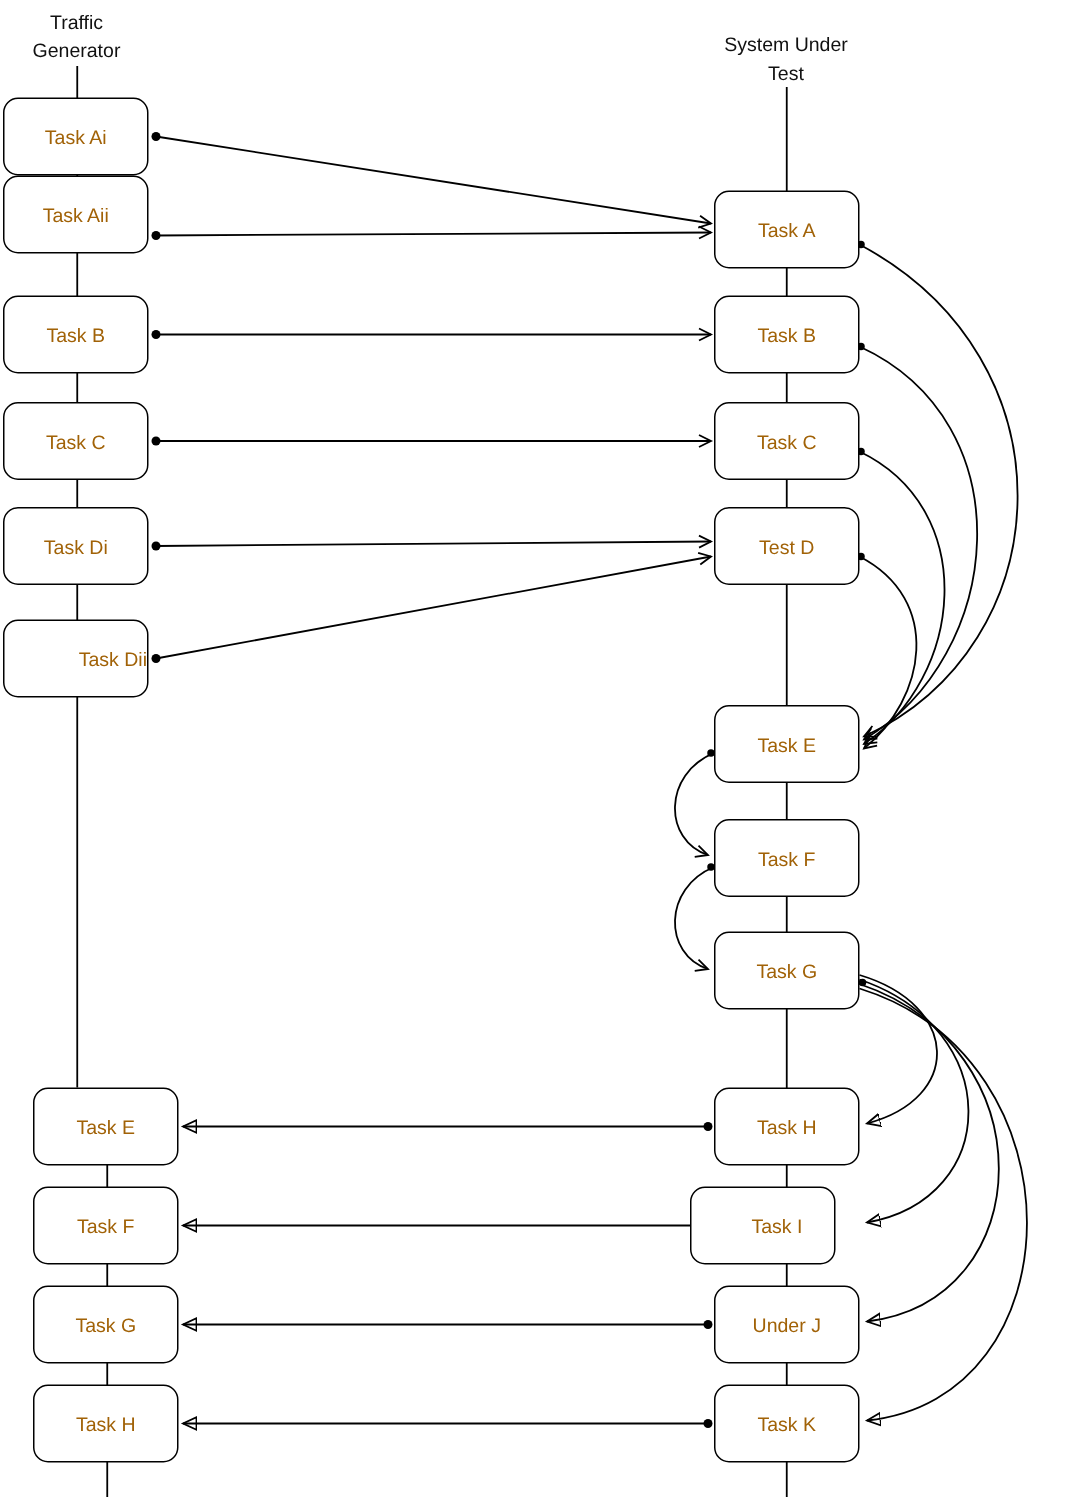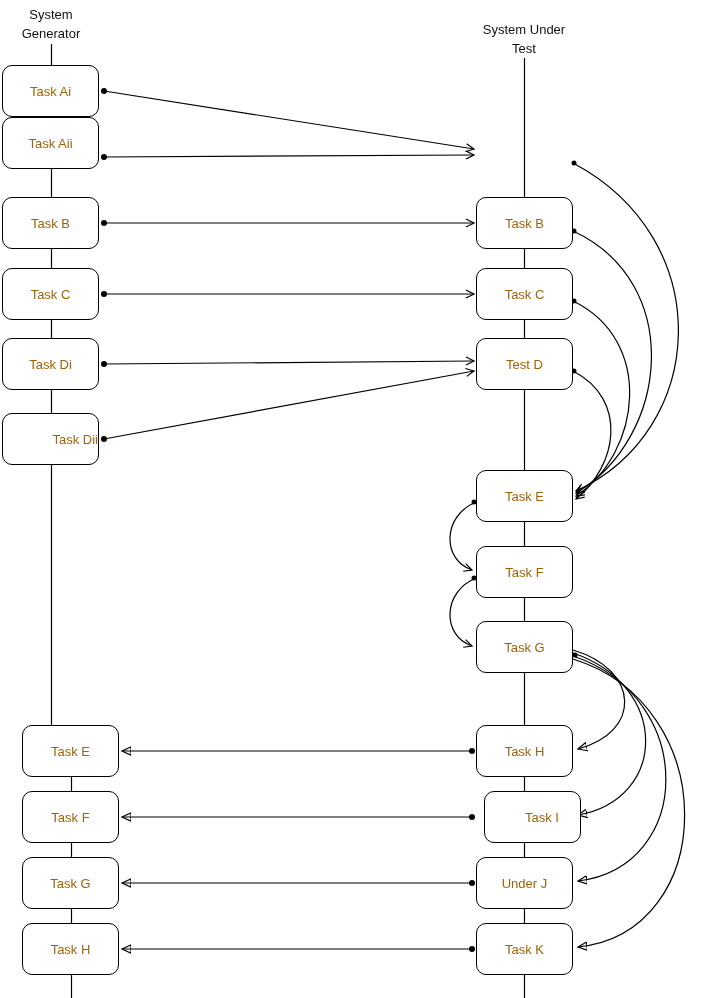--- a/index.html
+++ b/index.html
@@ -102,21 +102,21 @@
       <circle cx="574" cy="163" r="2.5"></circle>
       <circle cx="574" cy="231" r="2.5"></circle>
       <circle cx="574" cy="301" r="2.5"></circle>
       <circle cx="574" cy="371" r="2.5"></circle>
       <circle cx="474" cy="502" r="2.5"></circle>
       <circle cx="474" cy="578" r="2.5"></circle>
       <circle cx="575" cy="655" r="2.5"></circle>
     </g>
   </svg>
 
-  <div class="col-header" style="left:6px; top:5px; width:90px;">System Generator</div>
+  <div class="col-header" style="left:6px; top:5px; width:90px;">Traffic Generator</div>
   <div class="col-header" style="left:472px; top:20px; width:104px;">System Under Test</div>
 
   <div class="node" style="left:2px; top:65px;">
       <span>Task Ai</span>
     </div>
   <div class="node" style="left:2px; top:117px;justify-content:center;">
       <span>Task Aii</span>
     </div>
   <div class="node" style="left:2px; top:197px;">
       <span>Task B</span>
@@ -137,20 +137,23 @@
   <div class="node" style="left:22px; top:791px;">
       <span>Task F</span>
     </div>
   <div class="node" style="left:22px; top:857px;">
       <span>Task G</span>
     </div>
   <div class="node" style="left:22px; top:923px;">
       <span>Task H</span>
     </div>
 
+  <div class="node" style="left:476px; top:127px;">
+      <span>Task A</span>
+    </div>
   <div class="node" style="left:476px; top:197px;">
       <span>Task B</span>
     </div>
   <div class="node" style="left:476px; top:268px;">
       <span>Task C</span>
     </div>
   <div class="node" style="left:476px; top:338px;">
       <span>Test D</span>
     </div>
   <div class="node" style="left:476px; top:470px;">
@@ -158,21 +161,21 @@
     </div>
   <div class="node" style="left:476px; top:546px;">
       <span>Task F</span>
     </div>
   <div class="node" style="left:476px; top:621px;">
       <span>Task G</span>
     </div>
   <div class="node" style="left:476px; top:725px;">
       <span>Task H</span>
     </div>
-  <div class="node" style="left:484px; top:791px;padding-left:19px;">
+  <div class="node" style="left:460px; top:791px;padding-left:19px;">
       <span>Task I</span>
     </div>
   <div class="node" style="left:476px; top:857px;">
       <span>Under J</span>
     </div>
   <div class="node" style="left:476px; top:923px;justify-content:center;">
       <span>Task K</span>
     </div>
 
 </div>

